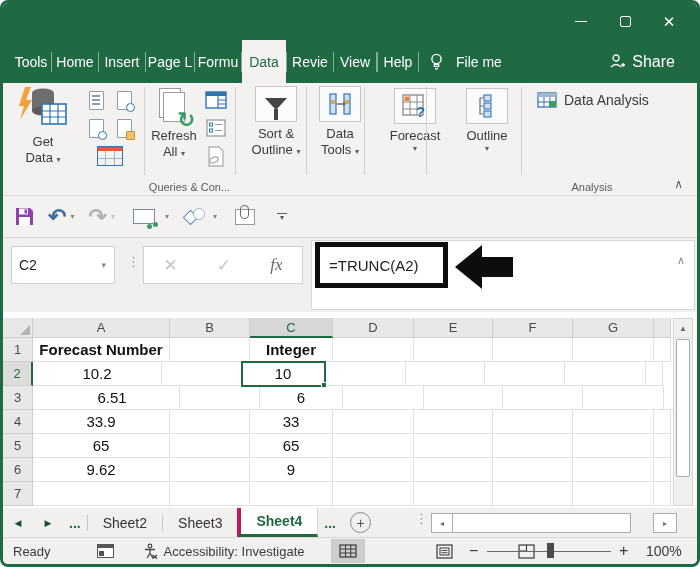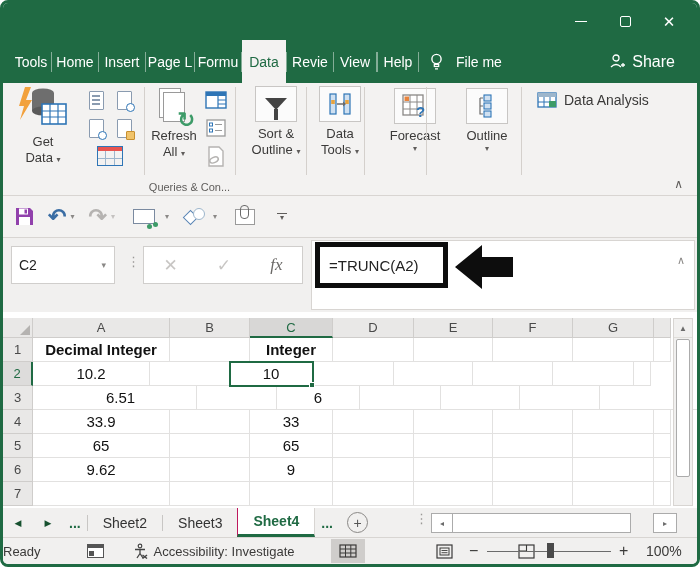--- a/index.html
+++ b/index.html
@@ -99,29 +99,29 @@
   .fill-handle { position:absolute; right:-3px; bottom:-3px; width:6px; height:6px; background:#1f6a43; border:1px solid #fff; z-index:3; }
   #vscroll { position:absolute; right:4px; top:6px; width:20px; height:188px; background:#f1f0ef; border:1px solid #d8d5d2; }
   #vscroll .up { height:19px; display:flex; align-items:center; justify-content:center; font-size:8px; color:#6b6b6b; border-bottom:1px solid #e0deda; }
   #vscroll .thumb { margin:1px 2px; height:138px; background:#fff; border:1px solid #ababab; border-radius:2px; }
   
   #tabbar { position:relative; height:30px; background:#f1f0ef; border-bottom:1px solid #d8d5d2; display:flex; align-items:stretch; }
   .tab-nav { width:30px; display:flex; align-items:center; justify-content:center; color:#17512f; font-size:9px; }
   .tab-ellipsis { display:flex; align-items:center; color:#1f6a43; font-weight:bold; font-size:14px; padding:0 6px; }
   .tab-div { width:1px; height:16px; background:#c8c6c4; align-self:center; }
   .sheet-tab { display:flex; align-items:center; padding:0 15px; font-size:14px; color:#333; }
-  .sheet-tab.active { background:#fff; color:#1f6a43; font-weight:bold; border-bottom:3px solid #1f6a43; border-left:1px solid #be185d; border-right:1px solid #d8d5d2; }
+  .sheet-tab.active { background:#fff; color:#1f6a43; font-weight:bold; border-bottom:3px solid #1f6a43; border-left:4px solid #be185d; border-right:1px solid #d8d5d2; }
   #new-sheet { width:21px; height:21px; border:1px solid #8a8886; border-radius:50%; color:#555; display:flex; align-items:center; justify-content:center; font-size:14px; align-self:center; margin:0 8px; }
   #hscroll { position:absolute; left:428px; top:5px; width:200px; height:20px; display:flex; }
   .hs-btn { width:22px; height:20px; background:#fff; border:1px solid #ababab; display:flex; align-items:center; justify-content:center; font-size:8px; color:#6b6b6b; }
   #hs-track { width:178px; height:20px; background:#fff; border:1px solid #ababab; border-left:none; }
   #hs-right { position:absolute; left:650px; top:5px; width:24px; height:20px; background:#fff; border:1px solid #ababab; display:flex; align-items:center; justify-content:center; font-size:8px; color:#6b6b6b; }
   
   #statusbar { position:relative; height:26px; background:#f1f0ef; display:flex; align-items:center; font-size:13px; color:#3b3a39; }
-  #status-ready { }
+  #status-ready { margin-left:10px; }
   #macro-icon { margin-left:46px; position:relative; width:17px; height:14px; border:1.3px solid #555; background:#fff; }
   #macro-icon:before { content:""; position:absolute; left:0; top:0; width:100%; height:3px; background:#555; }
   #macro-icon:after { content:""; position:absolute; left:1px; bottom:1px; width:5px; height:5px; background:#555; }
   #accessibility { display:flex; align-items:center; margin-left:28px; }
   #accessibility svg { margin-right:6px; }
   .view-btn { position:absolute; top:1px; width:34px; height:24px; display:flex; align-items:center; justify-content:center; }
   .view-btn.selected { background:#cfcdcb; }
   #zoom-minus { position:absolute; left:466px; top:0; height:26px; display:flex; align-items:center; font-size:16px; color:#3b3a39; }
   #zoom-track { position:absolute; left:484px; top:12.5px; width:124px; height:1.6px; background:#6b6b6b; }
   #zoom-thumb { position:absolute; left:544px; top:5px; width:7px; height:15px; background:#4a4a4a; }
@@ -339,20 +339,21 @@
         <rect x="1" y="1" width="18" height="4" fill="#9db6cc"></rect>
         <line x1="7" y1="5" x2="7" y2="15" stroke="#2e75b6" stroke-width="1"></line>
         <line x1="13" y1="5" x2="13" y2="15" stroke="#2e75b6" stroke-width="1"></line>
         <line x1="1" y1="10" x2="19" y2="10" stroke="#2e75b6" stroke-width="1"></line>
         <rect x="12" y="9" width="7" height="6" fill="#3d9b68"></rect>
       </svg>
       <span class="big-label" style="margin-left:7px; font-size:14px;">Data Analysis</span>
     </div>
 
     <div class="group-label" style="left:141px; width:91px;">Queries &amp; Con...</div>
+    <div class="group-label" style="left:518px; width:142px;">Analysis</div>
     <div class="collapse-ribbon">∧</div>
   </div>
 
   <div id="qat">
     <div class="qat-item" style="margin-left:12px;">
       <svg width="19" height="19" viewBox="0 0 19 19">
         <path d="M1,1 h14 l3,3 v14 h-17 z" fill="#9141ac"></path>
         <rect x="4" y="1.5" width="9" height="6" fill="#fff"></rect>
         <rect x="9.5" y="2.5" width="2.5" height="4" fill="#9141ac"></rect>
         <rect x="4" y="10" width="11" height="8" fill="#fff"></rect>
@@ -417,43 +418,43 @@
           <div class="hdr-cell" style="width: 80px;">B</div>
           <div class="hdr-cell sel-col" style="width: 83px;">C</div>
           <div class="hdr-cell" style="width: 81px;">D</div>
           <div class="hdr-cell" style="width: 79px;">E</div>
           <div class="hdr-cell" style="width: 80px;">F</div>
           <div class="hdr-cell" style="width: 81px;">G</div>
           <div class="hdr-cell" style="width: 17px;"></div>
         </div>
         <div class="g-row">
           <div class="row-hdr">1</div>
-          <div class="g-cell bold" style="width: 137px;">Decimal Integer</div>
+          <div class="g-cell bold" style="width: 137px;">Forecast Number</div>
           <div class="g-cell bold" style="width: 80px;"></div>
           <div class="g-cell bold" style="width: 83px;">Integer</div>
           <div class="g-cell bold" style="width: 81px;"></div>
           <div class="g-cell bold" style="width: 79px;"></div>
           <div class="g-cell bold" style="width: 80px;"></div>
           <div class="g-cell bold" style="width: 81px;"></div>
           <div class="g-cell bold" style="width: 17px;"></div>
         </div>
         <div class="g-row">
           <div class="row-hdr sel-row">2</div>
-          <div class="g-cell" style="width: 117px;">10.2</div>
+          <div class="g-cell" style="width: 129px;">10.2</div>
           <div class="g-cell" style="width: 80px;"></div>
           <div class="g-cell sel" style="width: 83px;">10<div class="fill-handle"></div></div>
           <div class="g-cell" style="width: 81px;"></div>
           <div class="g-cell" style="width: 79px;"></div>
           <div class="g-cell" style="width: 80px;"></div>
           <div class="g-cell" style="width: 81px;"></div>
           <div class="g-cell" style="width: 17px;"></div>
         </div>
         <div class="g-row">
           <div class="row-hdr">3</div>
-          <div class="g-cell" style="width: 164px; padding-left: 12px;">6.51</div>
+          <div class="g-cell" style="width: 147px; padding-left: 12px;">6.51</div>
           <div class="g-cell" style="width: 80px;"></div>
           <div class="g-cell" style="width: 83px;">6</div>
           <div class="g-cell" style="width: 81px;"></div>
           <div class="g-cell" style="width: 79px;"></div>
           <div class="g-cell" style="width: 80px;"></div>
           <div class="g-cell" style="width: 81px;"></div>
           <div class="g-cell" style="width: 17px;"></div>
         </div>
         <div class="g-row">
           <div class="row-hdr">4</div>

